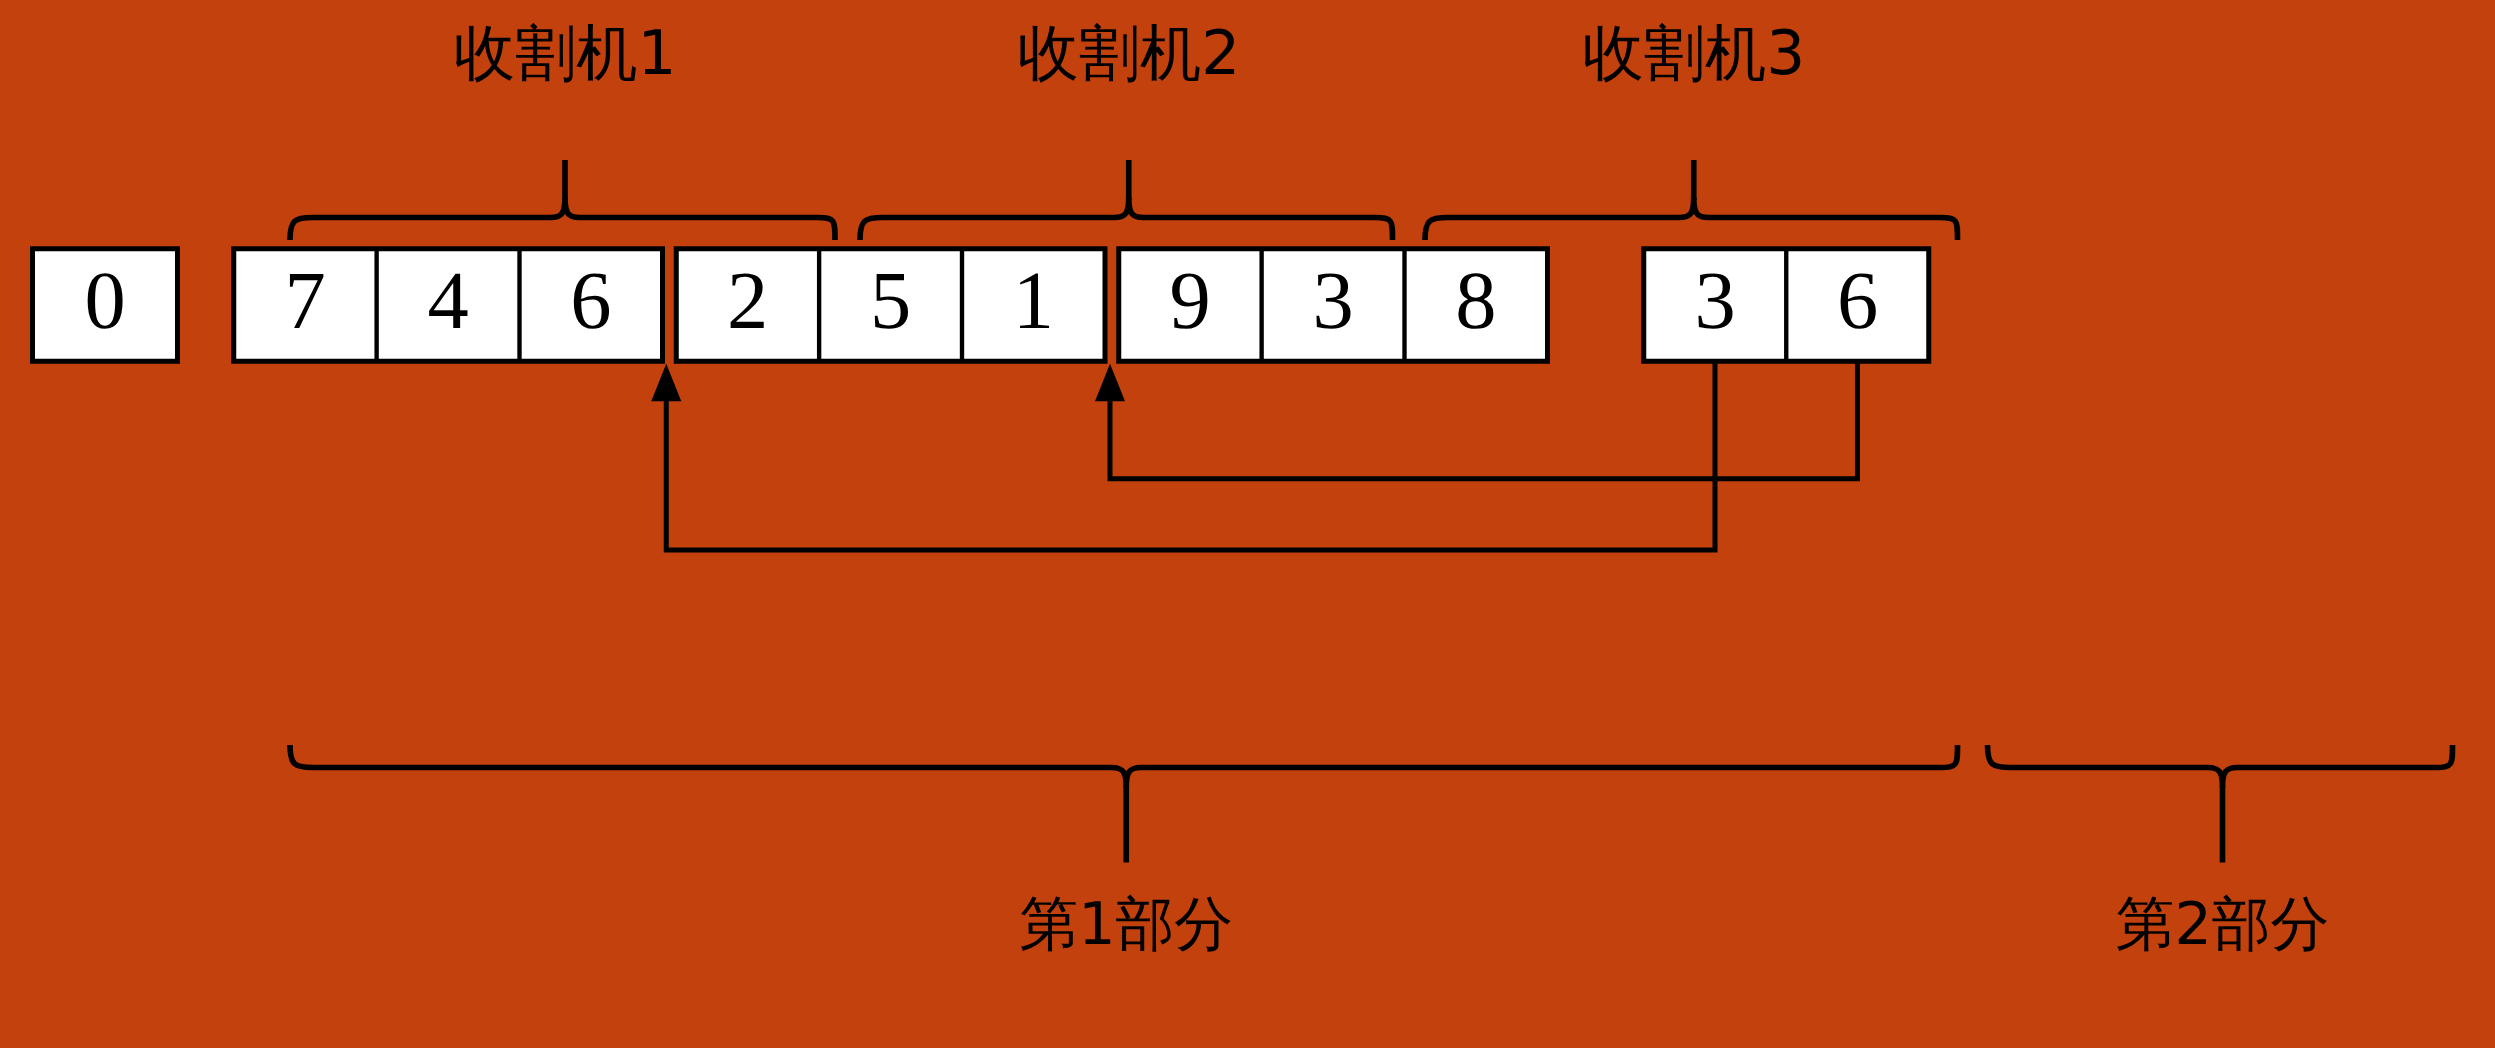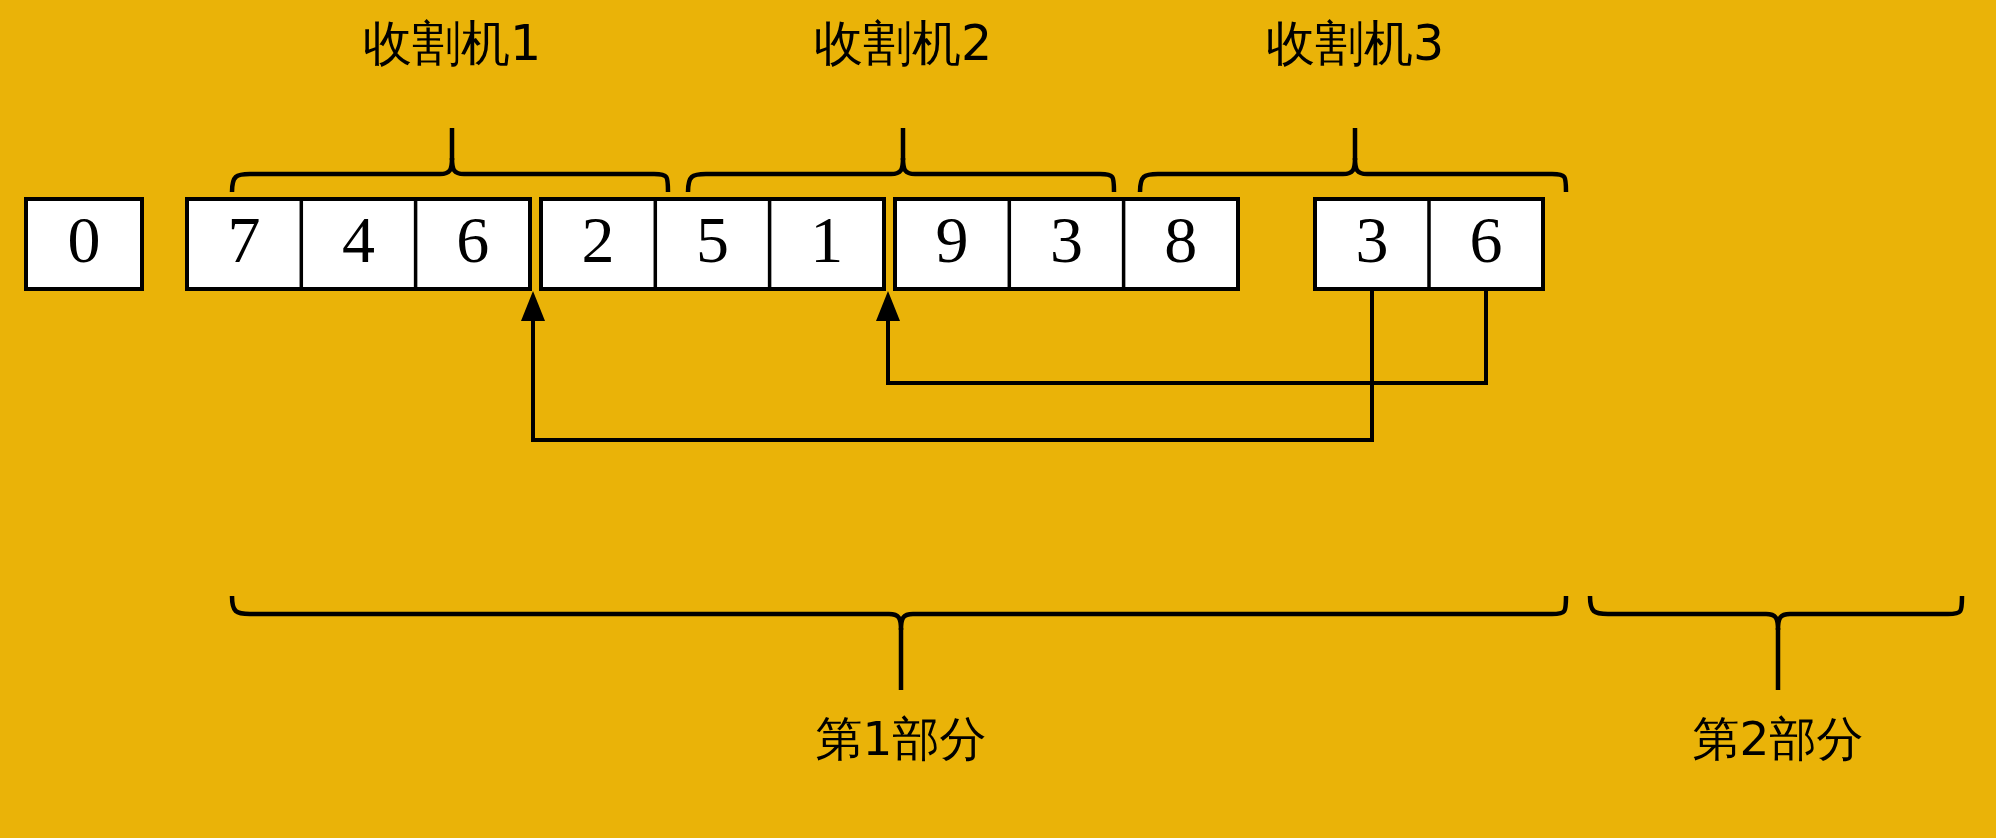--- a/index.html
+++ b/index.html
@@ -4,21 +4,21 @@
 <style>
   html, body {
     margin: 0;
     padding: 0;
     background: #ffffff;
   }
   #stage {
     position: relative;
     width: 1996px;
     height: 838px;
-    background: #eab308;
+    background: #c2410c;
     font-family: "Liberation Serif", "DejaVu Serif", serif;
     overflow: hidden;
   }
   #diagram-svg {
     position: absolute;
     left: 0;
     top: 0;
     width: 1996px;
     height: 838px;
   }

